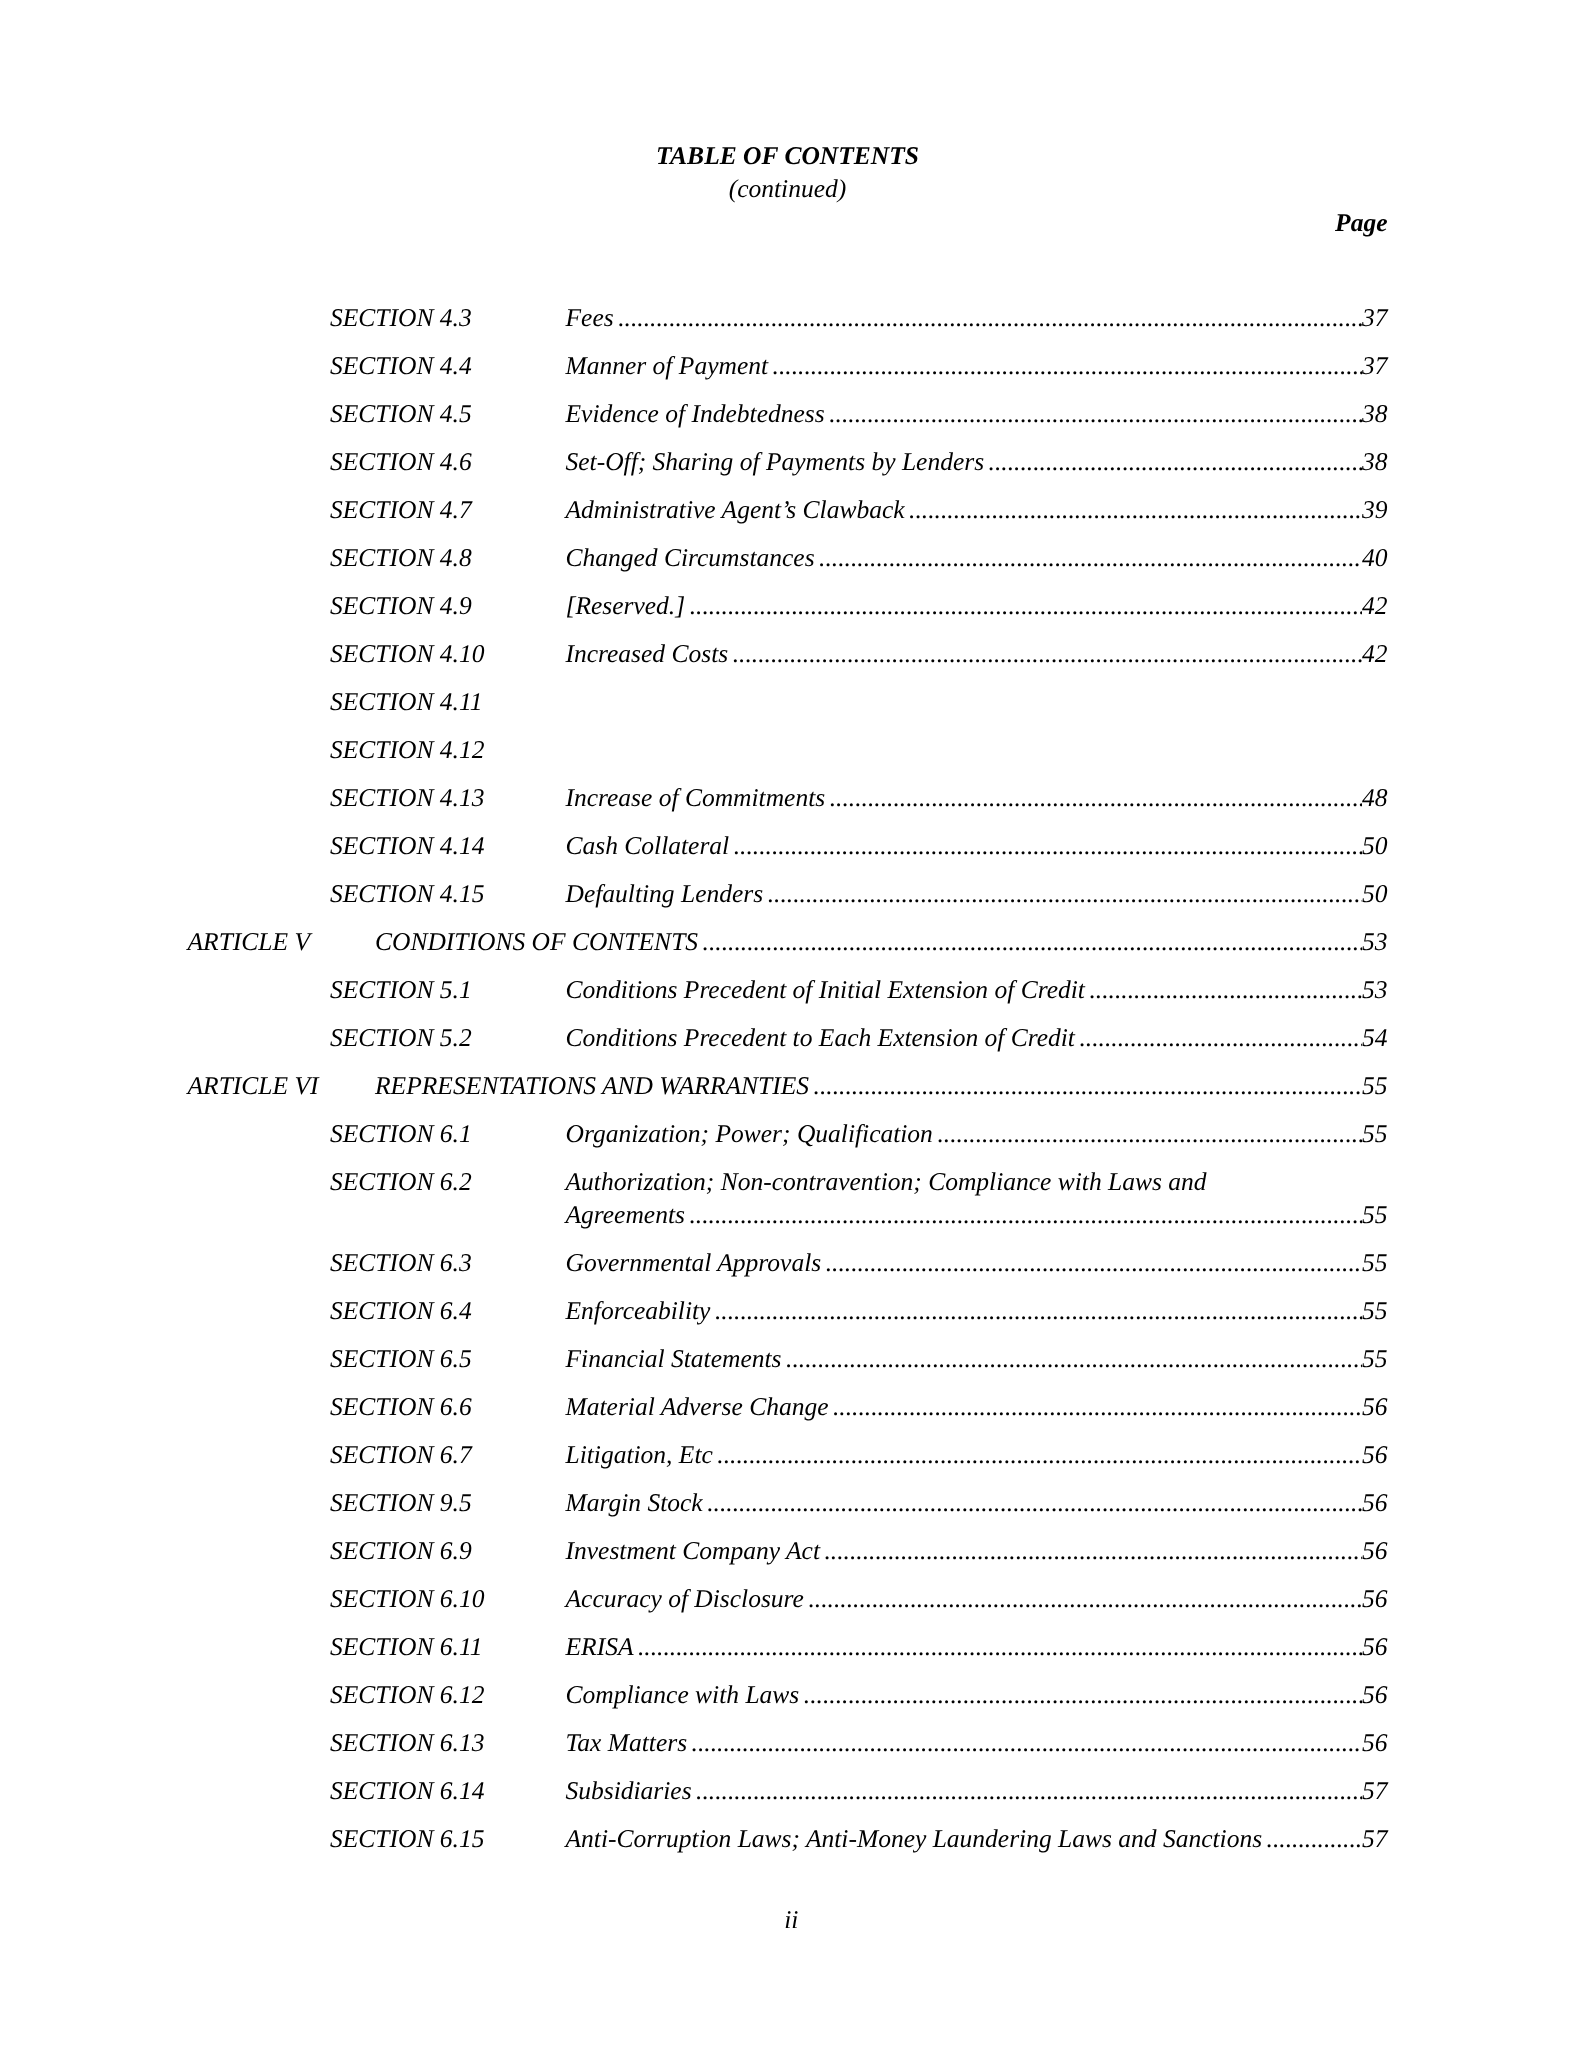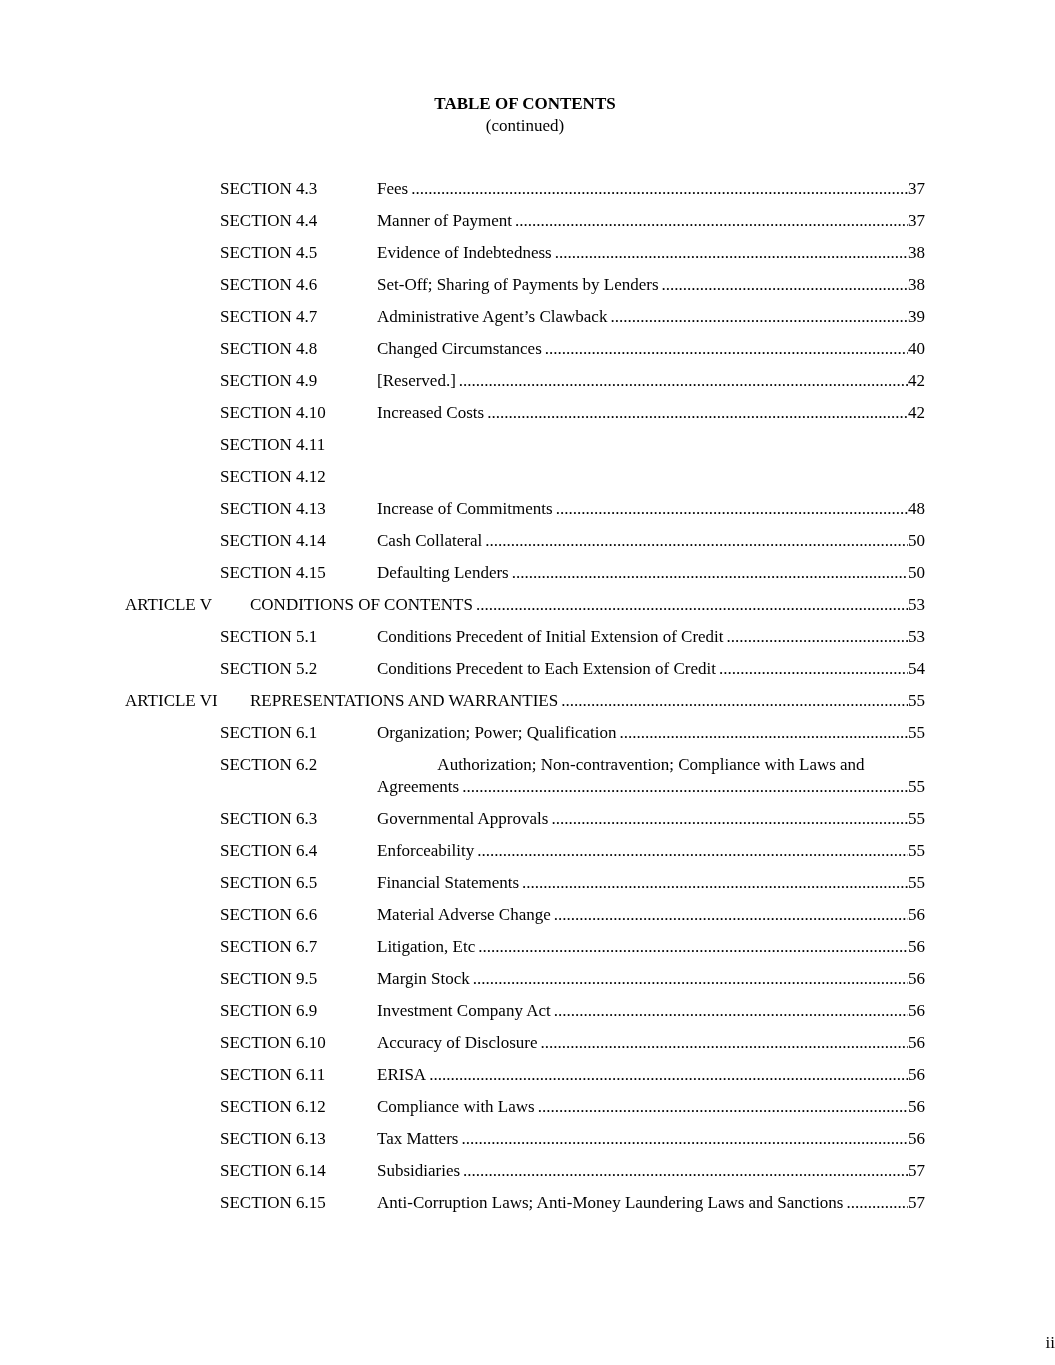--- a/index.html
+++ b/index.html
@@ -11,20 +11,21 @@
     position: relative;
     width: 1055px;
     height: 1365px;
     box-sizing: border-box;
     background: #ffffff;
     color: #000000;
     font-family: "Liberation Serif", "DejaVu Serif", serif;
     font-size: 17px;
     padding: 93px 130px 0 125px;
     overflow: hidden;
+    font-style: italic;
   }
   .doc-title {
     text-align: center;
     font-weight: bold;
     line-height: 22px;
   }
   .doc-subtitle {
     text-align: center;
     line-height: 22px;
   }
@@ -49,21 +50,20 @@
   .row.section .label {
     margin-left: 95px;
     width: 157px;
   }
   .row.article .label {
     width: 125px;
   }
   .row .body {
     flex: 1 1 auto;
     min-width: 0;
-    text-align: center;
   }
   .flex-line {
     display: flex;
     align-items: baseline;
   }
   .body.wrapped {
     display: block;
   }
   .block-line {
     display: block;
@@ -82,34 +82,35 @@
   }
   .leader::after {
     content: "................................................................................................................................................................................................................................................................................................................................................................................................................";
   }
   .pg {
     flex: 0 0 auto;
     white-space: nowrap;
   }
   .footer {
     position: absolute;
-    top: 1332px;
+    top: 1269px;
     left: 0;
     width: 100%;
-    text-align: right;
+    text-align: center;
     line-height: 22px;
   }
 </style>
 </head>
 <body>
 
 <div class="page">
   <div class="header">
     <div class="doc-title">TABLE OF CONTENTS</div>
     <div class="doc-subtitle">(continued)</div>
+    <div class="page-label">Page</div>
   </div>
 
   <div class="toc" id="toc-list">
       <div class="row section">
         <span class="label">SECTION 4.3</span>
         <span class="body flex-line">
           <span class="ttl">Fees</span>
           <span class="leader"></span>
           <span class="pg">37</span>
         </span>

